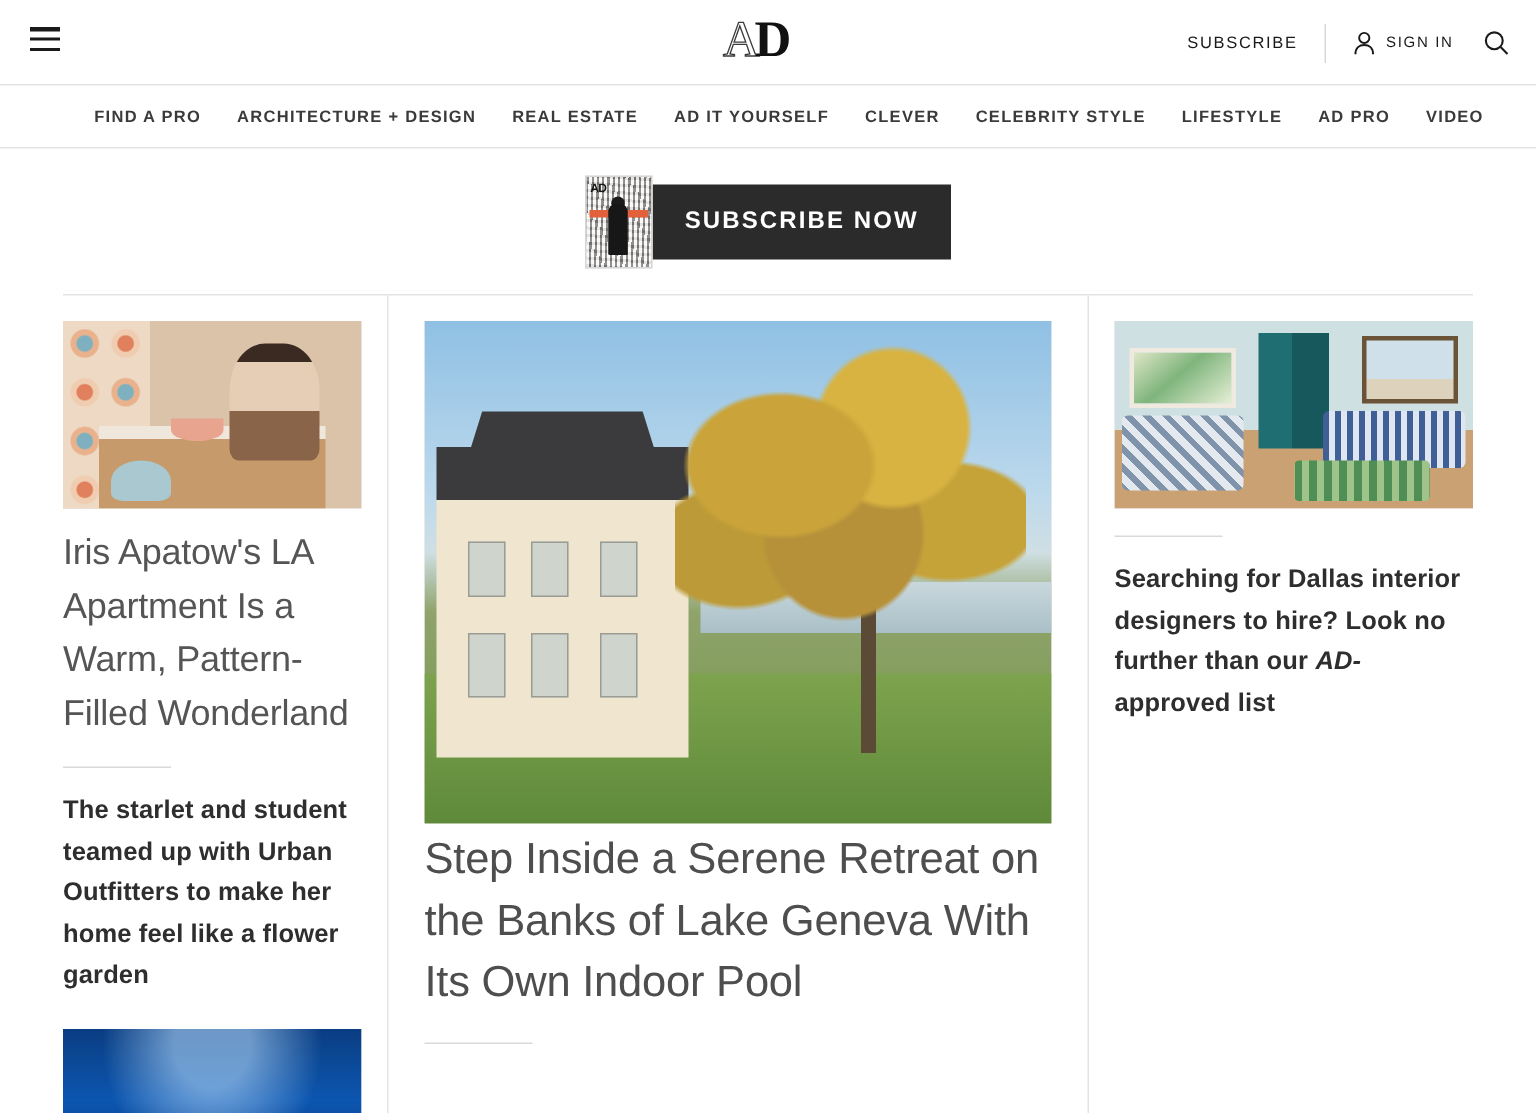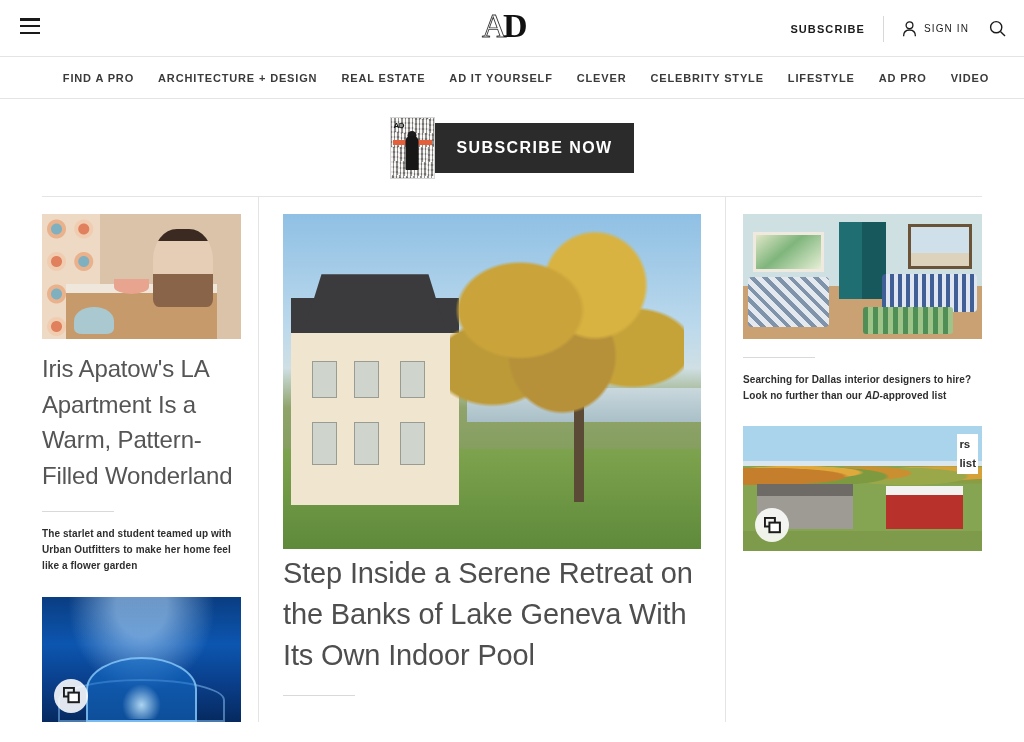--- a/index.html
+++ b/index.html
@@ -56,21 +56,21 @@
     right: 18px;
     top: 0;
     height: 57px;
     display: flex;
     align-items: center;
     gap: 0;
   }
   .subscribe-link {
     font-size: 11px;
     letter-spacing: 1.1px;
-    font-weight: 700;
+    font-weight: 400;
     color: #1a1a1a;
     text-transform: uppercase;
     cursor: pointer;
     padding-right: 18px;
     white-space: nowrap;
     text-align: right;
   }
   .header-divider {
     width: 1px;
     height: 26px;
@@ -248,21 +248,21 @@
     margin-top: 4px;
     color: #4e4e4e;
   }
   .dek-rule {
     width: 72px;
     height: 1px;
     background: #d9d9d9;
     margin: 18px 0 14px 0;
   }
   .dek {
-    font-size: 10px;
+    font-size: 17px;
     line-height: 1.62;
     font-weight: 700;
     color: #2e2e2e;
     letter-spacing: 0.1px;
     margin-top: 12px;
   }
   .dek .it { font-style: italic; }
 
   
   .gallery-badge {
@@ -607,34 +607,15 @@
         <div class="lr-art"></div>
         <div class="lr-art2"></div>
         <div class="lr-sofa"></div>
         <div class="lr-chairs"></div>
         <div class="lr-ottoman"></div>
       </div>
       <div class="dek-rule"></div>
       <div class="dek"><span>Searching for Dallas interior designers to hire? Look no further than our </span><span class="it">AD-</span><span>approved list</span></div>
     </div>
 
-    <div class="card">
-      <div class="thumb small-r">
-        <div class="img-farm"></div>
-        <div class="farm-trees"></div>
-        <div class="farm-lawn"></div>
-        <div class="farm-house"></div>
-        <div class="farm-barn"></div>
-        <div class="ghost-overflow">
-          <div>rs</div>
-          <div>list</div>
-        </div>
-        <div class="gallery-badge sm">
-          <svg width="17" height="17" viewBox="0 0 17 17" aria-hidden="true">
-            <rect x="0.9" y="0.9" width="10" height="8.6" fill="none" stroke="#1c1c1c" stroke-width="2"></rect>
-            <rect x="5.4" y="5.6" width="10.5" height="9.6" fill="#ffffff" stroke="#1c1c1c" stroke-width="2"></rect>
-          </svg>
-        </div>
-      </div>
-    </div>
 
   </div>
 </div>
 
 </body></html>

